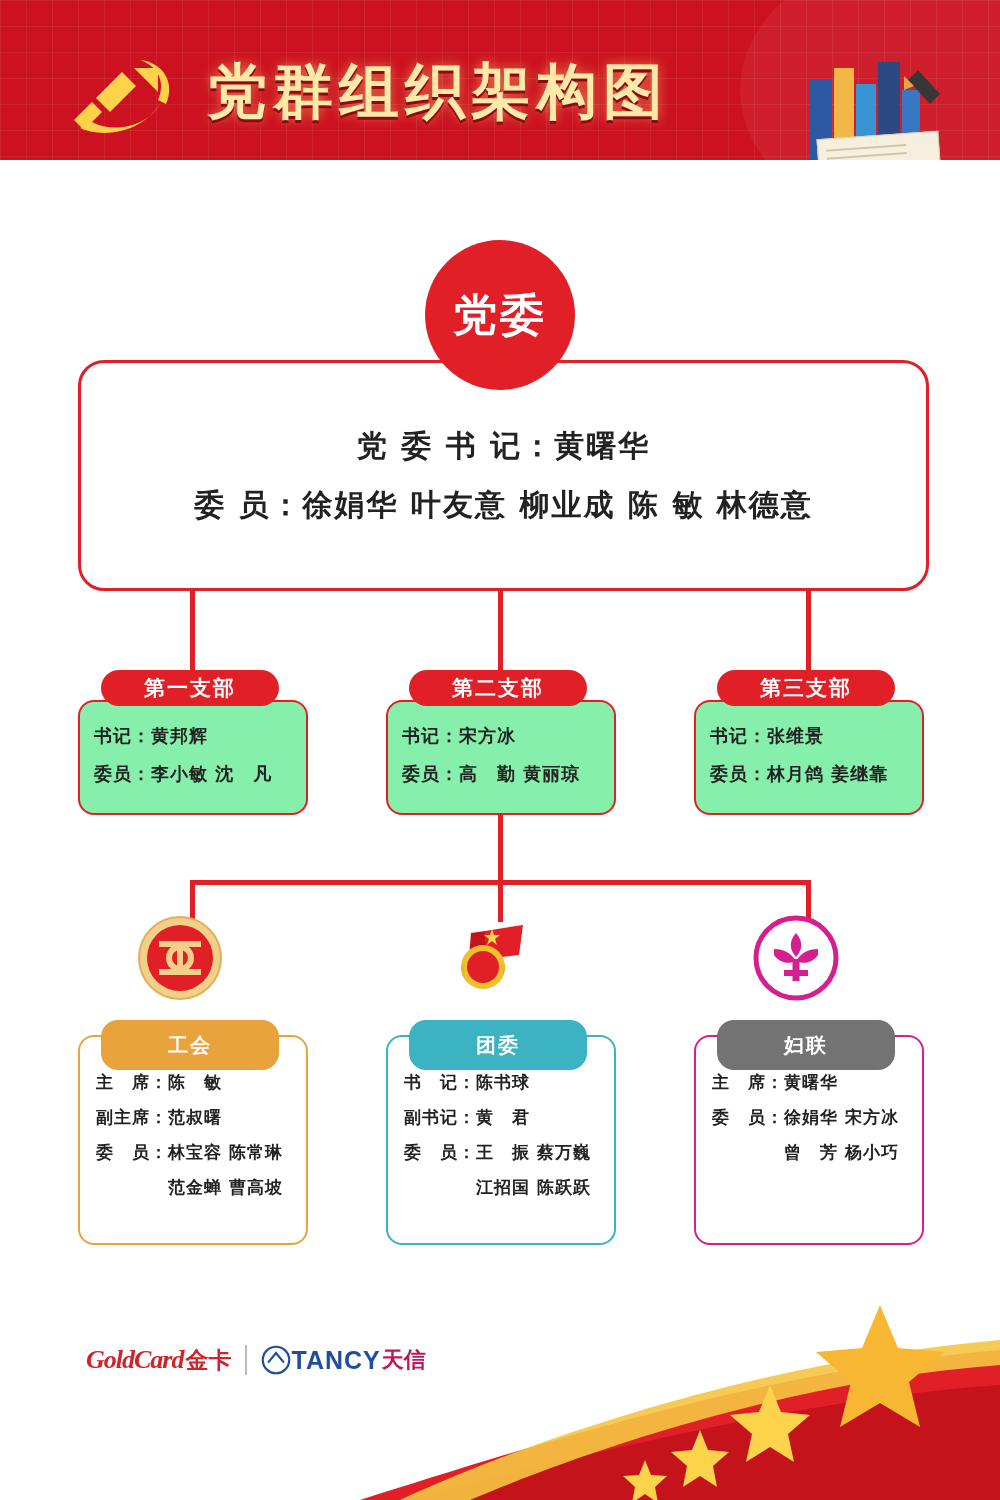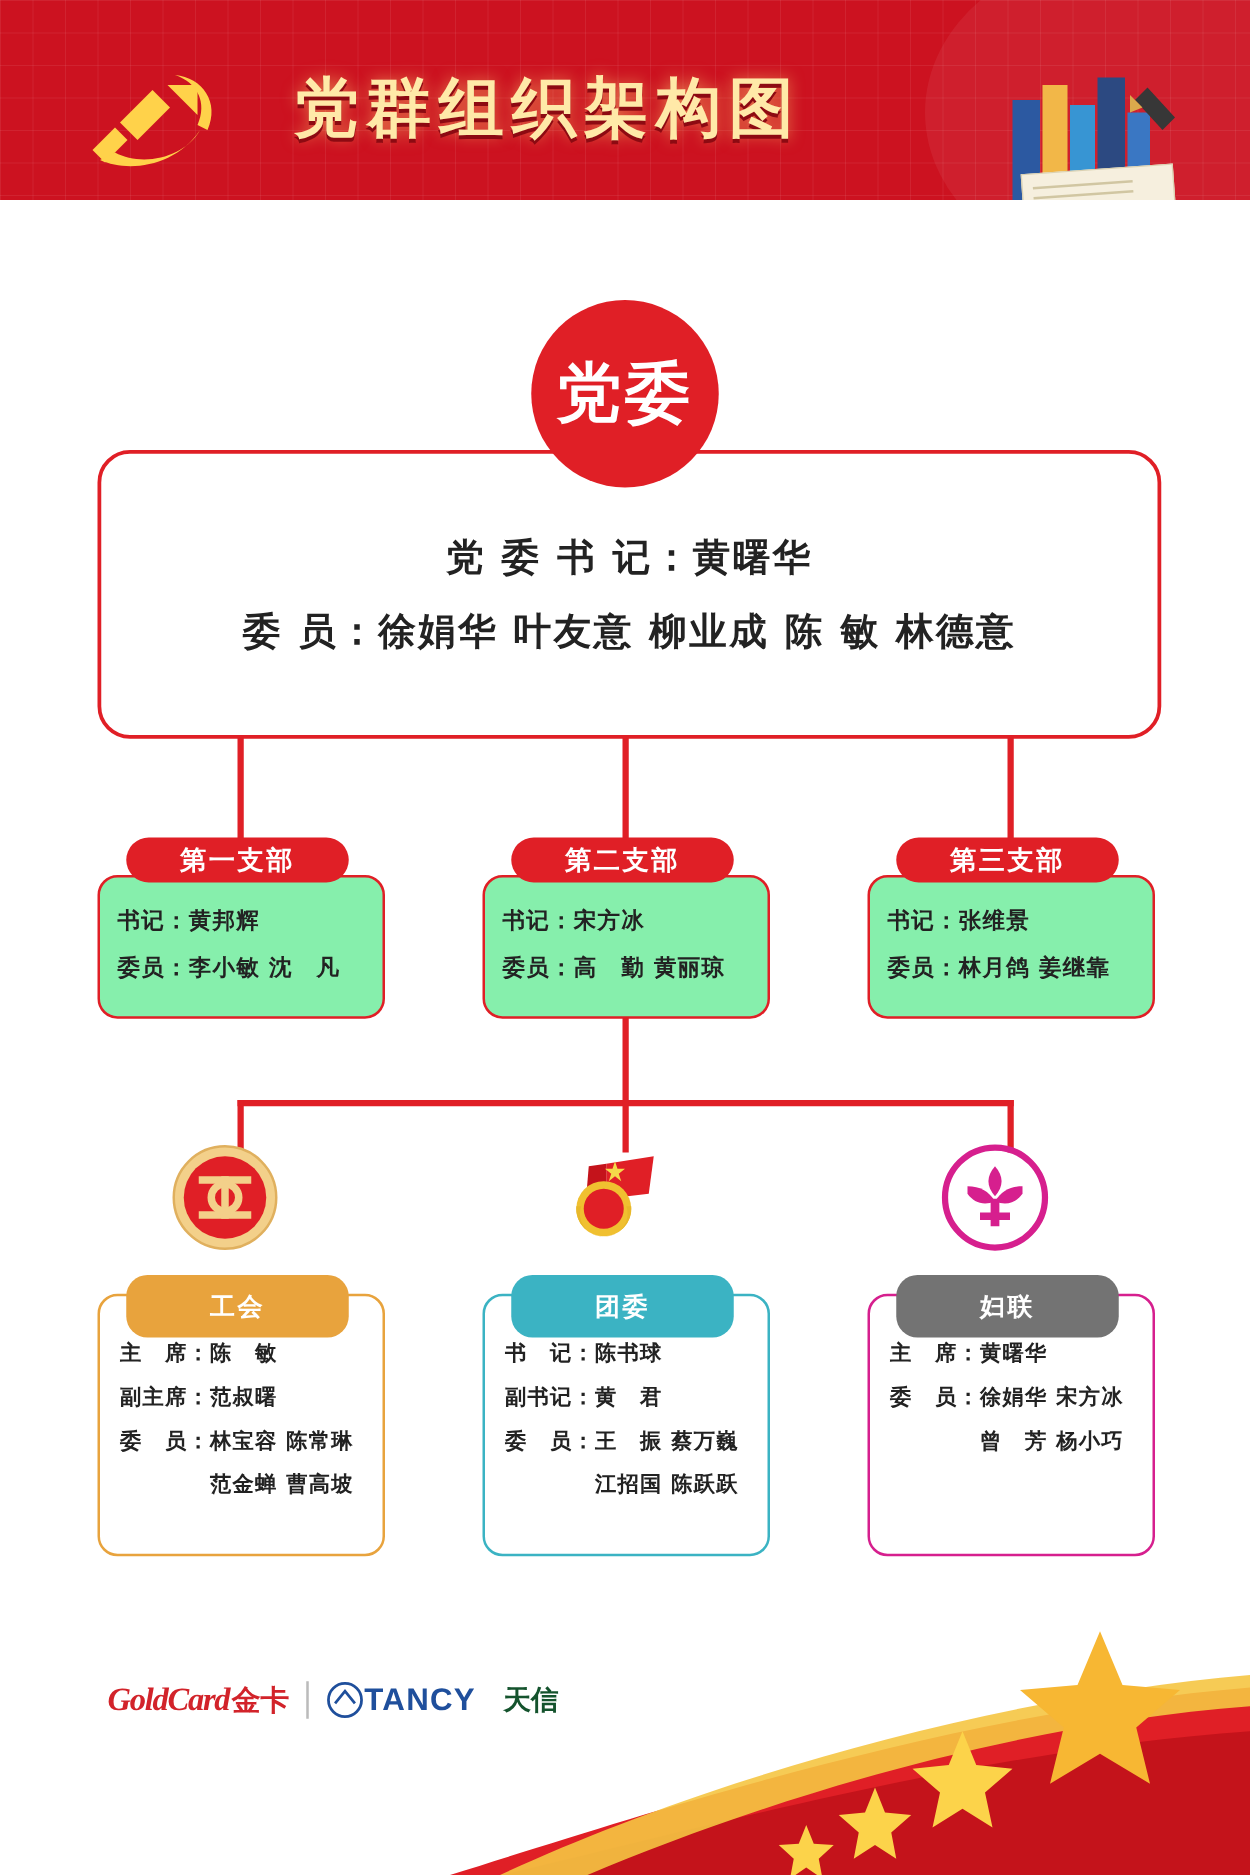--- a/index.html
+++ b/index.html
@@ -25,21 +25,21 @@
     width:320px;height:260px;border-radius:50%;
     background:rgba(255,255,255,.06);
   }
   .hammer{
     position:absolute;left:62px;top:42px;width:120px;height:90px;
   }
   .hammer svg{display:block}
   .title{
     position:absolute;left:0;top:52px;width:876px;
     text-align:center;
-    font-size:52px;font-weight:bold;letter-spacing:6px;
+    font-size:60px;font-weight:bold;letter-spacing:6px;
     color:#ffe9a8;
     text-shadow:0 3px 0 #8d0a12, 0 0 12px rgba(255,220,120,.55);
     font-family:"DejaVu Sans","Liberation Sans",sans-serif;
   }
   .books{position:absolute;right:40px;top:50px;width:160px;height:120px;}
   .paper{
     position:absolute;right:60px;top:135px;width:120px;height:45px;
     background:#f6efdc;border:1px solid #d9cfae;transform:rotate(-4deg);
   }
   .paper:before{
@@ -49,21 +49,21 @@
   
   .page{
     position:absolute;left:0;top:160px;width:1000px;height:1340px;
     background:#fff;
   }
   
   .party-circle{
     position:absolute;left:425px;top:240px;width:150px;height:150px;
     border-radius:50%;background:#e01f26;
     display:flex;align-items:center;justify-content:center;
-    color:#fff;font-size:52px;font-weight:bold;letter-spacing:3px;
+    color:#fff;font-size:44px;font-weight:bold;letter-spacing:3px;
     z-index:5;
     font-family:"DejaVu Sans","Liberation Sans",sans-serif;
   }
   .committee-box{
     position:absolute;left:78px;top:360px;width:845px;height:225px;
     border:3px solid #e01f26;border-radius:26px;background:#fff;
     z-index:4;
     display:flex;flex-direction:column;justify-content:center;align-items:center;
   }
   .committee-box .line{
@@ -115,21 +115,21 @@
   .logo{
     position:absolute;left:86px;bottom:120px;height:40px;display:flex;align-items:center;
   }
   .logo .gold{
     font-size:26px;font-weight:bold;color:#d2232a;font-style:italic;letter-spacing:-1px;
     font-family:"Liberation Serif",serif;
   }
   .logo .goldcn{font-size:23px;font-weight:bold;color:#d2232a;margin-left:2px;}
   .logo .divider{width:2px;height:30px;background:#bbb;margin:0 14px;}
   .logo .tancy{font-size:25px;font-weight:bold;color:#1f4f9c;letter-spacing:1px;}
-  .logo .tancycn{font-size:22px;font-weight:bold;color:#14532d;margin-left:22px;}
+  .logo .tancycn{font-size:22px;font-weight:bold;color:#be185d;margin-left:1px;}
 </style>
 </head>
 <body>
 
 <div class="header">
   <div class="hammer">
     <svg viewBox="0 0 120 95" width="120" height="95">
       <g fill="#ffd24a">
         <path d="M12 78 L30 60 L40 70 L22 88 Z"></path>
         <path d="M34 56 L60 30 L74 44 L48 70 Z"></path>

